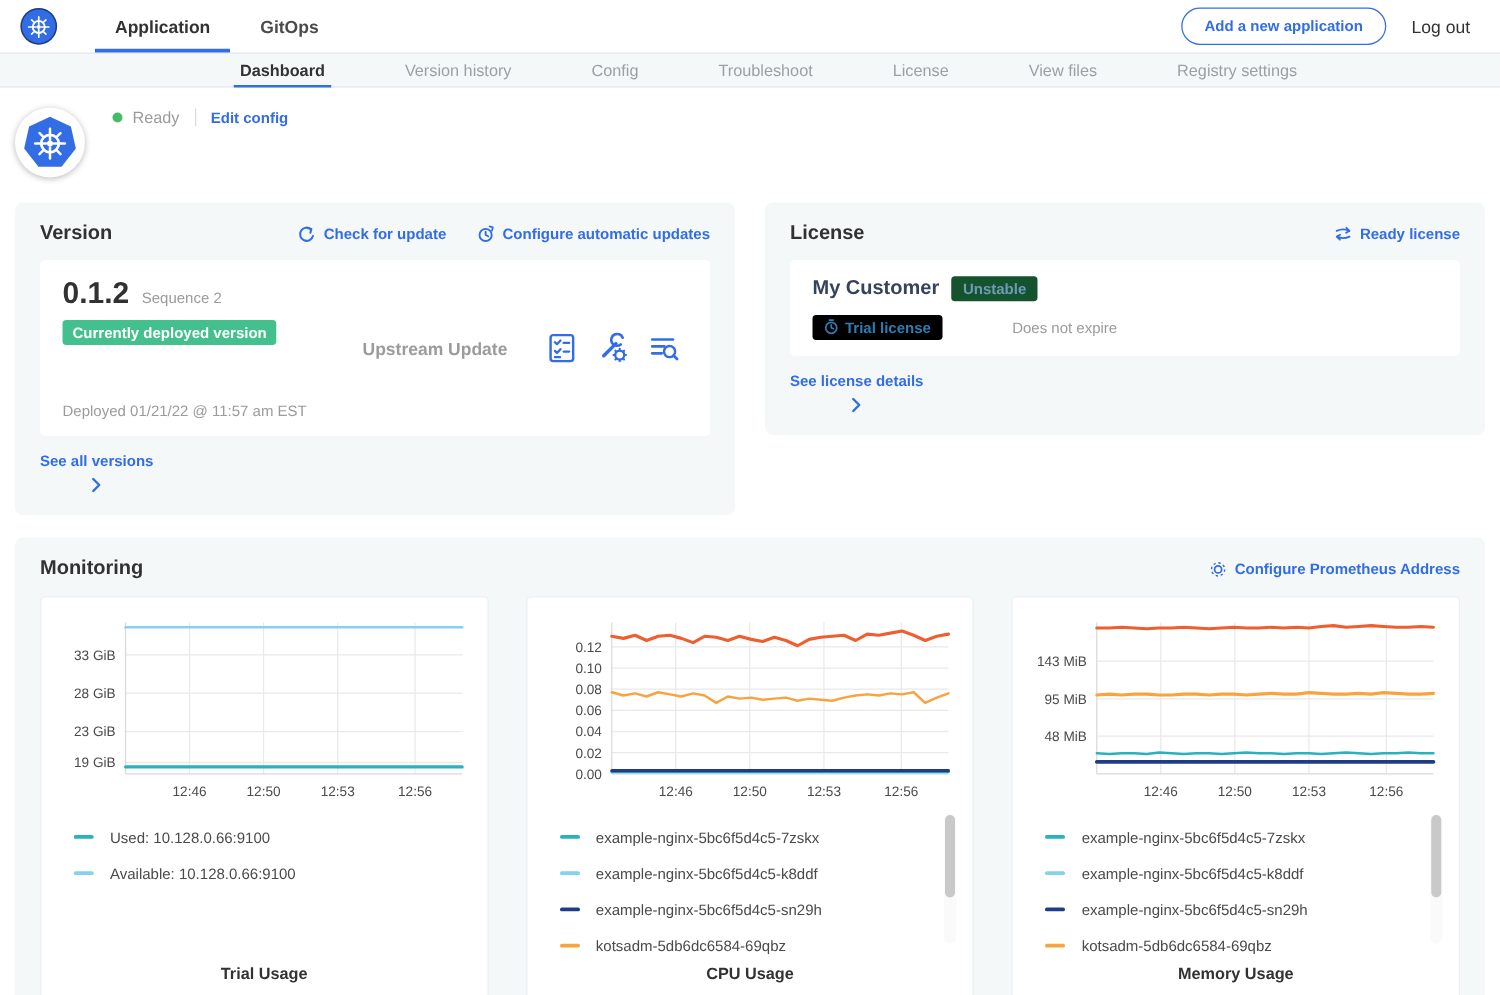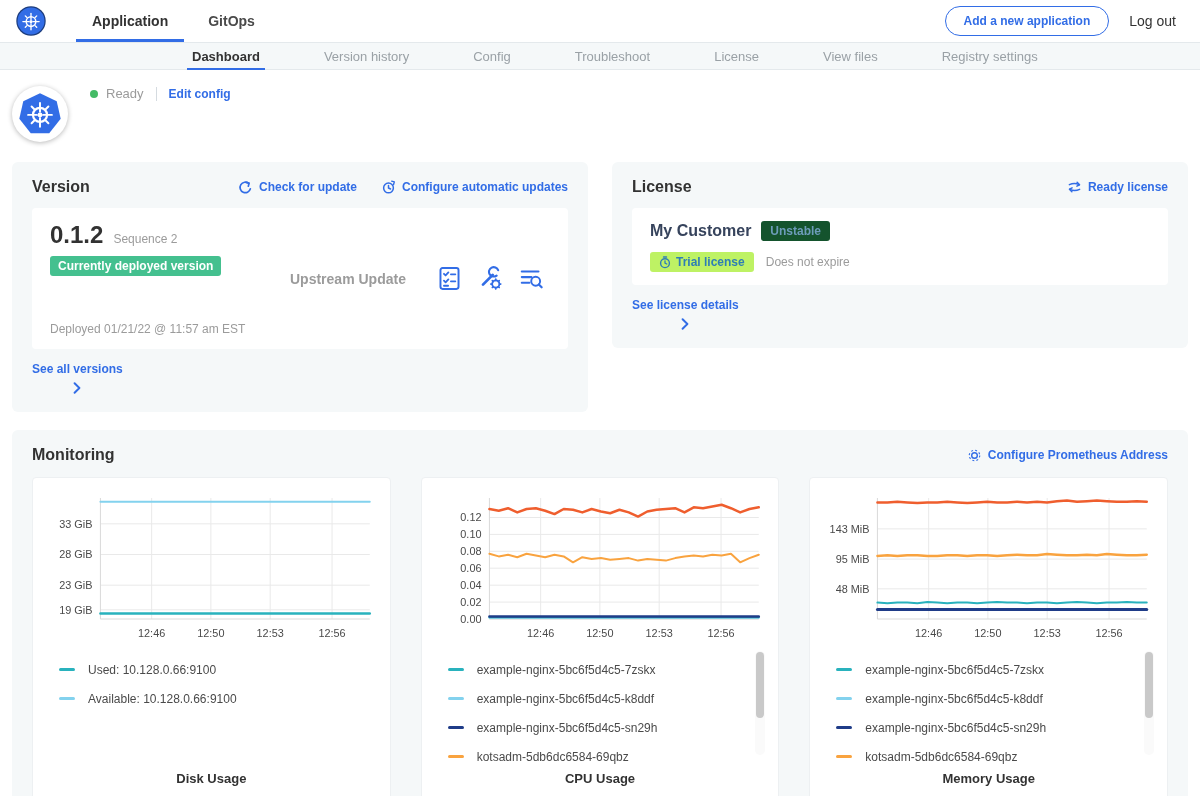--- a/index.html
+++ b/index.html
@@ -49,22 +49,22 @@
   .deployed { font-size:12px; color:#9b9b9b;margin-top:40px; }
   .upstream { flex:1; font-size:14px; font-weight:600; color:#9b9b9b; }
   .version-icons { display:flex; gap:16px; align-items:center; padding-right:6px; }
   .version-icons svg { width:25px; height:25px; cursor:pointer; }
   .see-link { margin-top:13px;flex-direction:column; }
   
   .license-name-row { display:flex; align-items:center; }
   .customer-name { font-size:16px; font-weight:700; color:#36435c; }
   .unstable-badge { background:#14532d; color:#6d9cba; font-size:12px; font-weight:600; padding:3px 9px; border-radius:3px; margin-left:10px; }
   .license-row2 { display:flex; align-items:center; gap:12px; margin-top:11px; }
-  .trial-badge { background:#bef264; color:#2e7eb5; font-size:12px; font-weight:700; padding:3px 9px; border-radius:3px; display:inline-flex; align-items:flex-end; gap:5px; }
-  .no-expire { font-size:12px; color:#9b9b9b; }
+  .trial-badge { background:#000000; color:#2e7eb5; font-size:12px; font-weight:700; padding:3px 9px; border-radius:3px; display:inline-flex; align-items:flex-start; gap:5px; }
+  .no-expire { font-size:12px; color:#9b9b9b;margin-left:44px; }
   
   .monitoring { margin:18px 12px 0; background:#f5f8f9; border-radius:6px; padding:16px 20px 18px; }
   .monitoring-header { display:flex; align-items:center; margin-bottom:13px; }
   .charts { display:flex; gap:30px; }
   .chart-panel { background:#fff; border:1px solid #edf0f2; border-radius:4px; flex:1; padding:12px 10px 14px; display:flex; flex-direction:column; }
   .chart-svg { width:100%; height:155px; }
   .legend { position:relative; padding:10px 18px 0 16px; height:120px; overflow:hidden; }
   .legend-item { display:flex; align-items:center; gap:13px; height:29px; font-size:12px; color:#4a4a4a; }
   .dash { width:16px; height:3px; border-radius:2px; flex:none; }
   .scroll-track { position:absolute; right:3px; top:6px; width:10px; height:104px; background:#fafafa; border-radius:5px; }
@@ -297,21 +297,21 @@
         <div class="legend">
           <div class="legend-item">
             <span class="dash" style="background: rgb(41, 178, 189);"></span>
             <span>Used: 10.128.0.66:9100</span>
           </div>
           <div class="legend-item">
             <span class="dash" style="background: rgb(131, 210, 238);"></span>
             <span>Available: 10.128.0.66:9100</span>
           </div>
         </div>
-        <div class="chart-title">Disk Usage</div>
+        <div class="chart-title">Trial Usage</div>
       </div>
       <div class="chart-panel">
         <svg class="chart-svg" viewBox="0 0 340 155" preserveAspectRatio="none">
           <line x1="109.7" y1="8" x2="109.7" y2="129" stroke="#e9e9e9"></line>
           <text x="109.7" y="147" text-anchor="middle" class="tick">12:46</text>
           <line x1="169.5" y1="8" x2="169.5" y2="129" stroke="#e9e9e9"></line>
           <text x="169.5" y="147" text-anchor="middle" class="tick">12:50</text>
           <line x1="229.4" y1="8" x2="229.4" y2="129" stroke="#e9e9e9"></line>
           <text x="229.4" y="147" text-anchor="middle" class="tick">12:53</text>
           <line x1="291.9" y1="8" x2="291.9" y2="129" stroke="#e9e9e9"></line>

